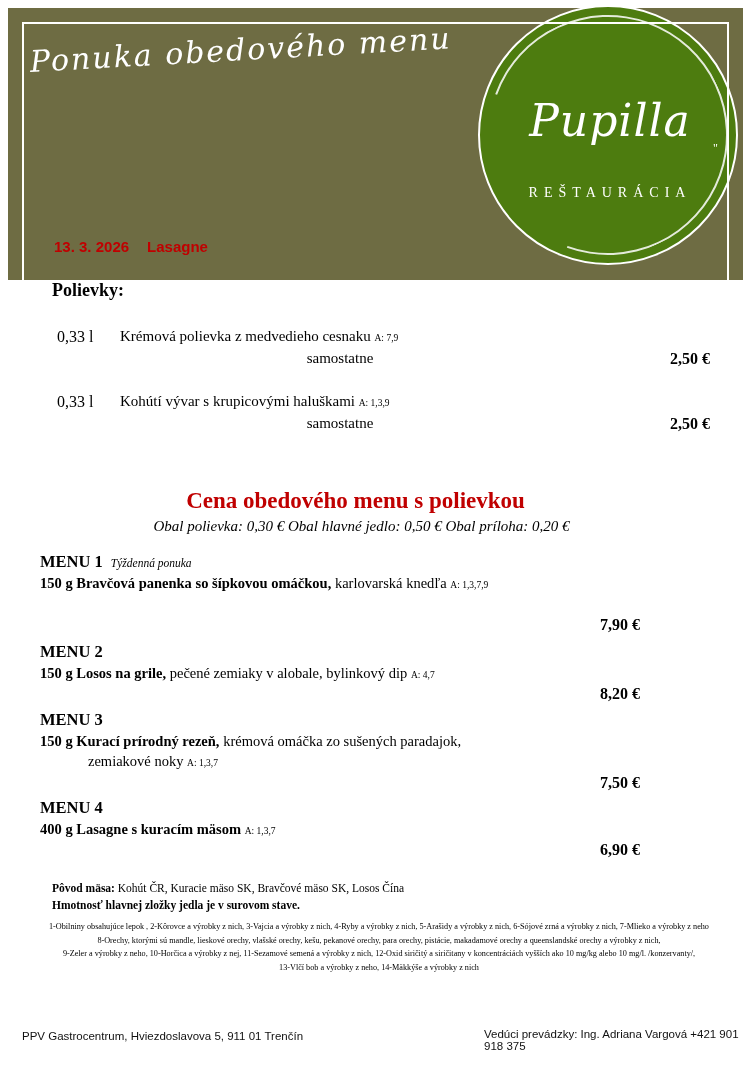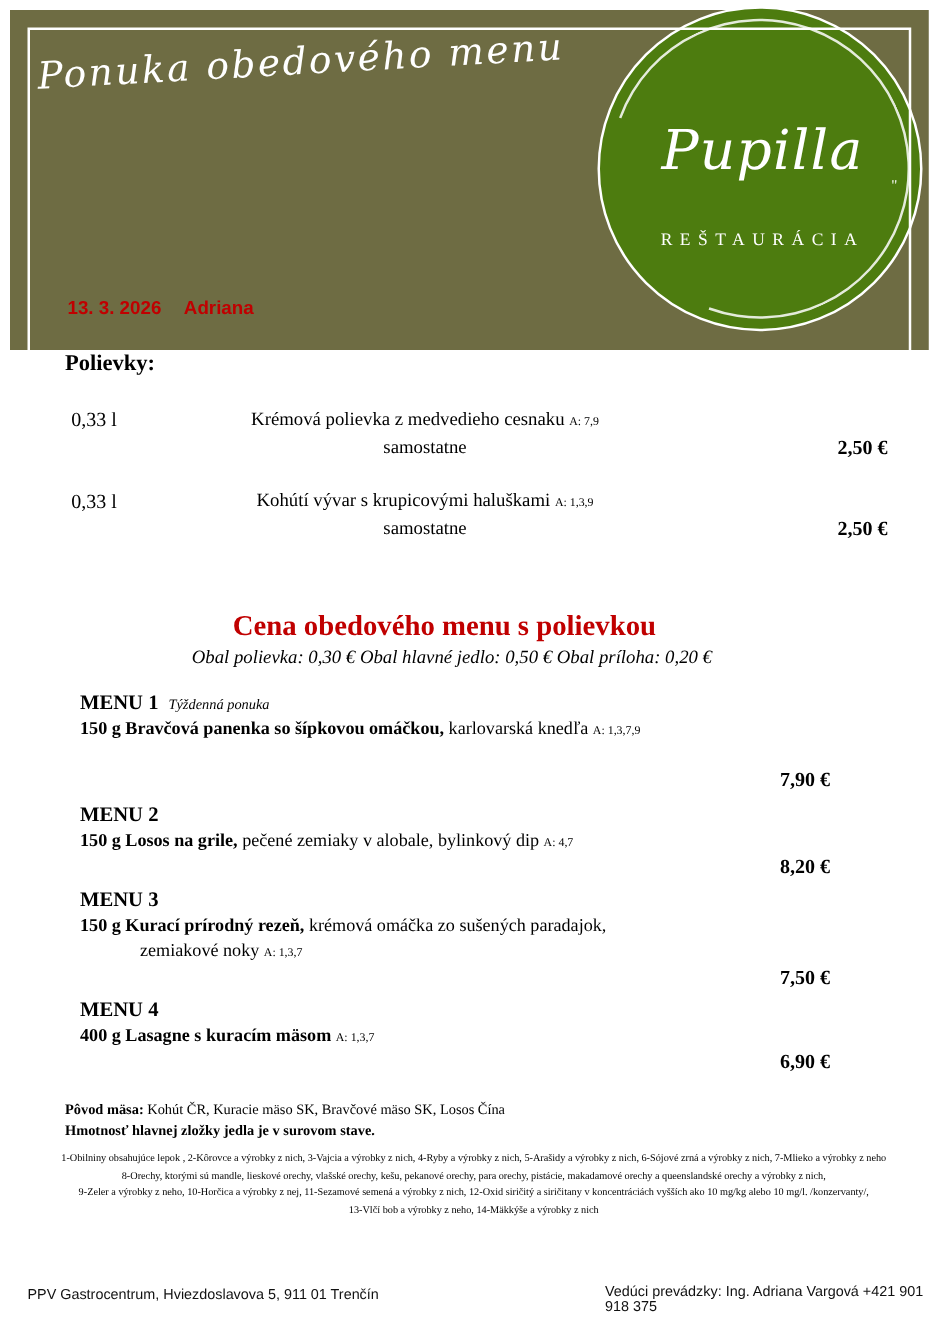--- a/index.html
+++ b/index.html
@@ -127,21 +127,20 @@
     font-size: 18px;
     font-weight: bold;
   }
 
   .soup-row { position: absolute; left: 0; width: 751px; }
   .soup-vol { position: absolute; left: 57px; font-size: 16px; }
   .soup-name {
     position: absolute;
     left: 120px;
     width: 440px;
-    text-align: center;
     font-size: 15px;
   }
   .alg { font-size: 9.5px; }
   .soup-alone {
     position: absolute;
     left: 120px;
     width: 440px;
     text-align: center;
     font-size: 15px;
   }
@@ -169,21 +168,21 @@
     position: absolute;
     left: 0;
     top: 238px;
     width: 751px;
     text-align: center;
     font-size: 15px;
     font-style: italic;
     padding-right: 28px;
   }
 
-  .menu-block { position: absolute; left: 64px; width: 660px; }
+  .menu-block { position: absolute; left: 40px; width: 660px; }
   .menu-head { font-size: 16.5px; font-weight: bold; }
   .menu-head .weekly {
     font-size: 11.5px;
     font-style: italic;
     font-weight: normal;
     margin-left: 8px;
   }
   .menu-desc { font-size: 14.5px; margin-top: 2px; line-height: 1.35; }
   .menu-desc b { font-weight: bold; }
   .menu-desc .indent { display: inline-block; margin-left: 48px; }
@@ -243,21 +242,21 @@
     <div class="logo-brand">Pupilla</div>
     <div class="logo-sub">REŠTAURÁCIA</div>
     <div class="logo-tick">"</div>
   </div>
 
   <div class="header-inner-frame"></div>
 
   <div class="content">
 
     <div class="date-line">
-      <span>13. 3. 2026</span><span class="day">Adriana</span>
+      <span>13. 3. 2026</span><span class="day">Lasagne</span>
     </div>
 
     <div class="sec-title">Polievky:</div>
 
     <div class="soup-row" style="top:48px;">
       <div class="soup-vol">0,33 l</div>
       <div class="soup-name">
         <span>Krémová polievka z medvedieho cesnaku</span>
         <span class="alg">A: 7,9</span>
       </div>

